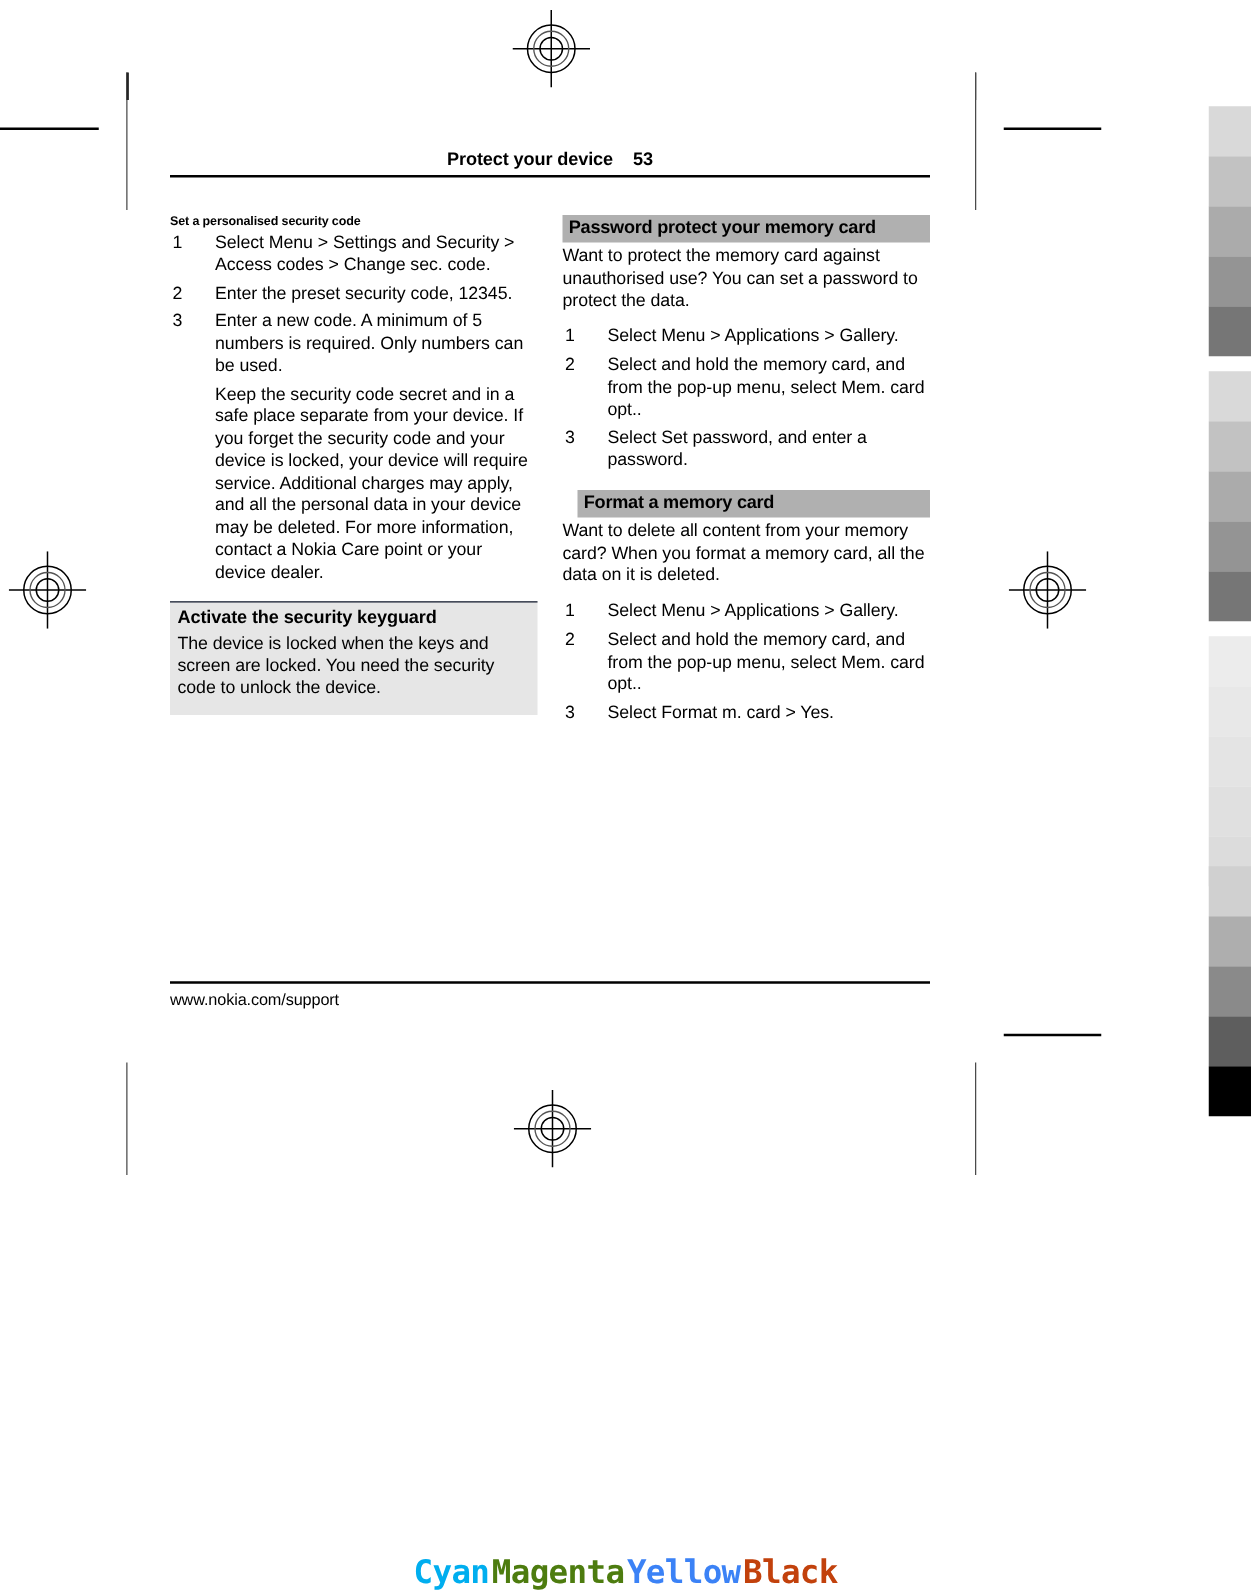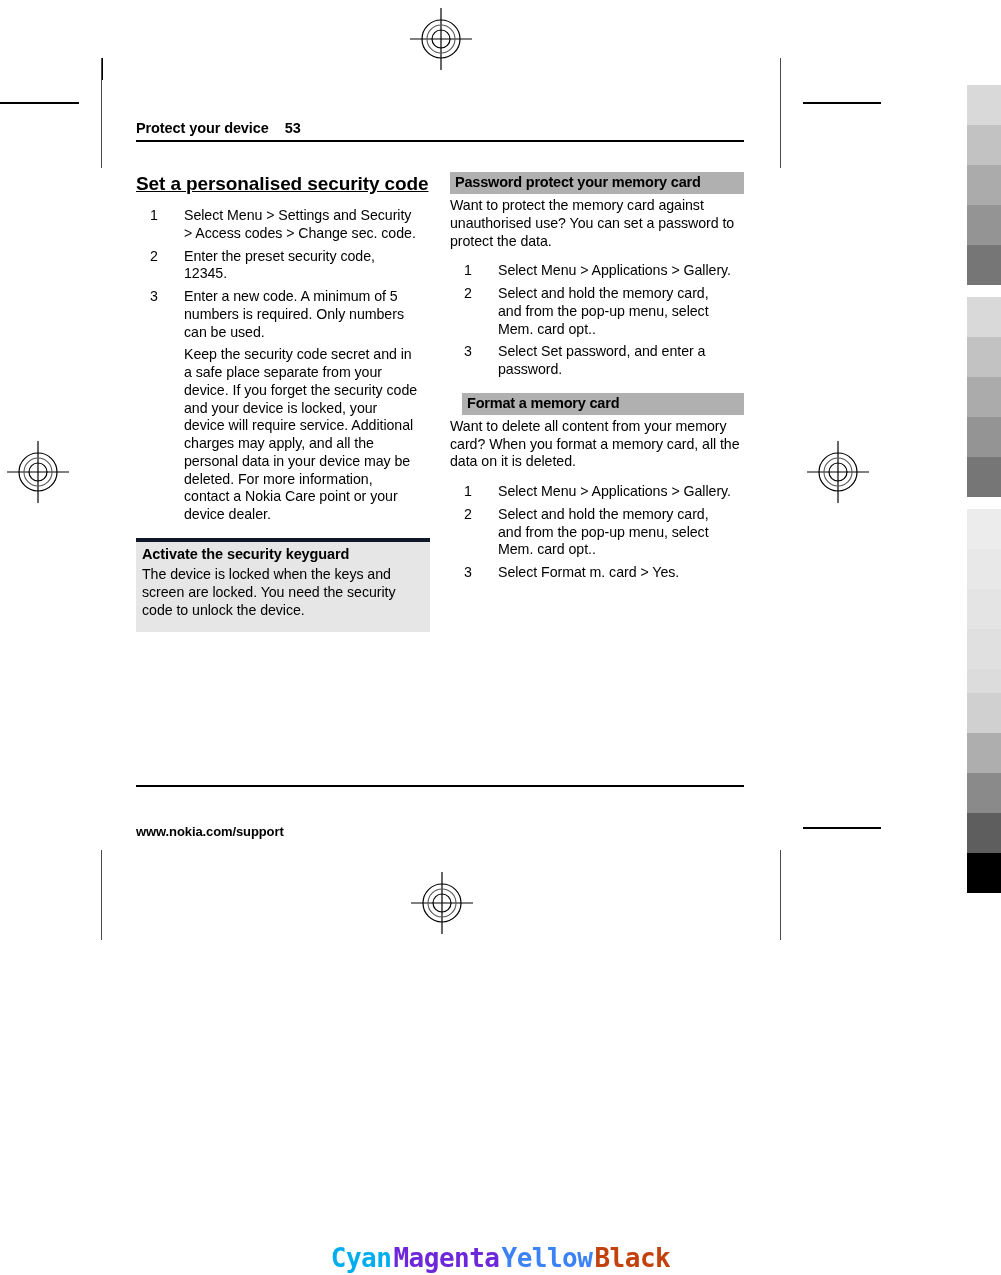--- a/index.html
+++ b/index.html
@@ -43,21 +43,21 @@
 
   
   #page {
     position: absolute;
     left: 136px;
     top: 120px;
     width: 608px;
   }
 
   .page-header {
-    text-align: left;
+    text-align: center;
     font-size: 14.5px;
     font-weight: bold;
     letter-spacing: -0.1px;
     padding-bottom: 4px;
   }
   .page-header .pg-num {
     margin-left: 16px;
   }
   .header-rule {
     border-top: 2px solid #000;
@@ -69,26 +69,25 @@
     gap: 0px;
   }
   .col {
     width: 304px;
     box-sizing: border-box;
   }
   .col.left { padding-right: 10px; }
   .col.right { padding-left: 10px; }
 
   h2.sec-title {
-    font-size: 19px;
+    font-size: 10px;
     font-weight: bold;
     margin: 0 0 2px 0;
     line-height: 1.22;
     letter-spacing: -0.1px;
-    text-decoration: underline;
   }
 
   .banner {
     background: #b0b0b0;
     font-size: 14.5px;
     font-weight: bold;
     padding: 2px 5px 3px 5px;
     line-height: 1.18;
     letter-spacing: -0.2px;
     margin: 0 0 3px 0;
@@ -96,21 +95,21 @@
 
   p.body {
     font-size: 14.2px;
     line-height: 1.25;
     margin: 0 0 11px 0;
     letter-spacing: -0.05px;
   }
 
   ol.steps {
     list-style: none;
-    margin: 12px;
+    margin: 0;
     padding: 0;
     counter-reset: step;
   }
   ol.steps > li {
     position: relative;
     padding-left: 36px;
     font-size: 14.2px;
     line-height: 1.25;
     margin-bottom: 5px;
     letter-spacing: -0.05px;
@@ -123,21 +122,21 @@
     top: 0;
   }
   ol.steps > li .note {
     display: block;
     margin-top: 5px;
   }
 
   
   .tipbox {
     background: #e6e6e6;
-    border-top: 4px solid #0f172a;
+    border-top: 1px solid #0f172a;
     padding: 4px 6px 12px 6px;
     margin-top: 14px;
   }
   .tipbox h3 {
     font-size: 14.5px;
     font-weight: bold;
     margin: 0 0 3px 0;
     line-height: 1.2;
     letter-spacing: -0.1px;
   }
@@ -154,24 +153,23 @@
     position: absolute;
     left: 136px;
     top: 785px;
     width: 608px;
   }
   #footer .footer-rule {
     border-top: 2px solid #000;
   }
   #footer .footer-text {
     font-size: 13px;
-    font-weight: bold;
-    padding-top: 21px;
+    font-weight: normal;
+    padding-top: 5px;
     letter-spacing: -0.1px;
-    margin-top: 16px;
   }
 
   
   #cmyk {
     position: absolute;
     left: 0;
     top: 1243px;
     width: 1001px;
     text-align: center;
     font-family: "DejaVu Sans Mono", "Liberation Mono", monospace;
@@ -303,13 +301,13 @@
         </ol>
     </div>
   </div>
 </div>
 
 <div id="footer">
   <div class="footer-rule"></div>
   <div class="footer-text">www.nokia.com/support</div>
 </div>
 
-<div id="cmyk"><span style="color: rgb(0, 174, 239);">Cyan</span><span style="color: #6d28d9;">Magenta</span><span style="color: #3b82f6;">Yellow</span><span style="color: #c2410c;">Black</span></div>
+<div id="cmyk"><span style="color: rgb(0, 174, 239);">Cyan</span><span style="color: #4d7c0f;">Magenta</span><span style="color: #3b82f6;">Yellow</span><span style="color: #c2410c;">Black</span></div>
 
 </body></html>

